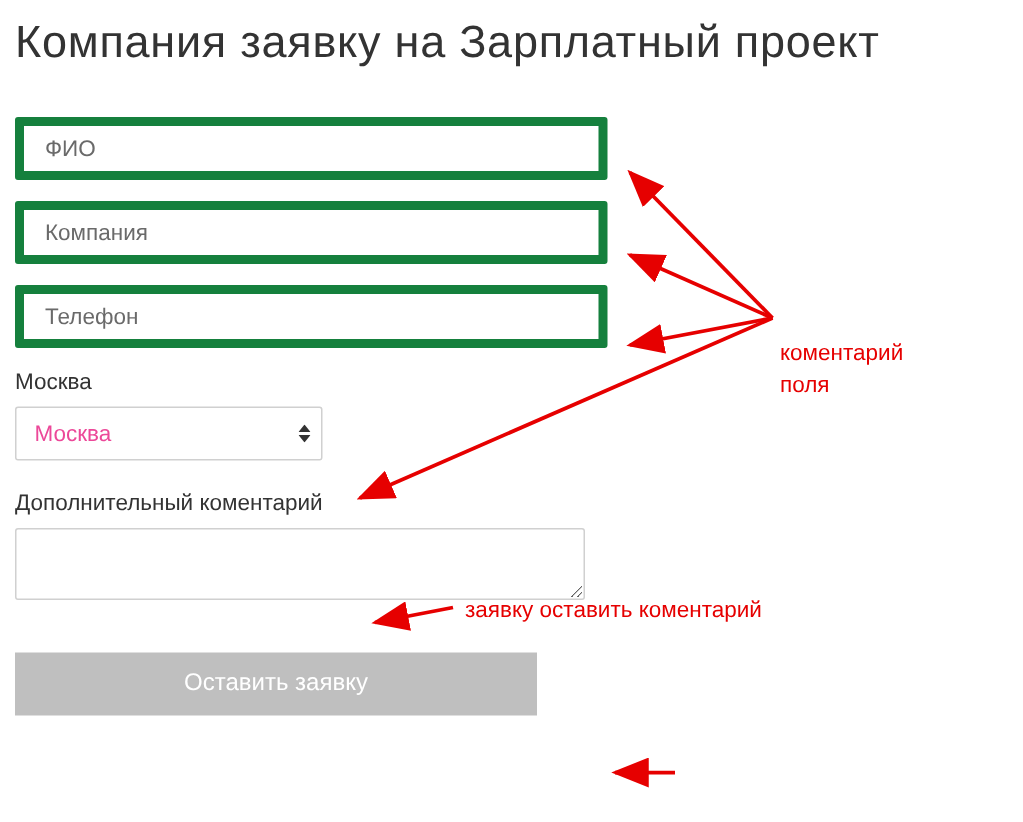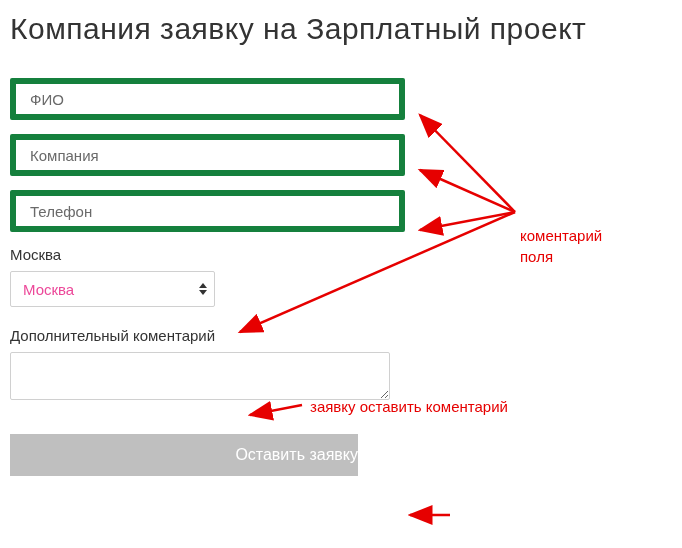--- a/index.html
+++ b/index.html
@@ -86,21 +86,20 @@
     }
     .submit-btn {
       width: 348px;
       height: 42px;
       background: #bfbfbf;
       border: none;
       color: #fff;
       font-size: 16px;
       cursor: pointer;
       font-family: Arial, sans-serif;
-      text-align: right;
     }
     .annotation {
       position: absolute;
       color: #e60000;
       font-size: 15px;
       font-weight: 400;
     }
     .annotation-fill {
       left: 520px;
       top: 225px;

